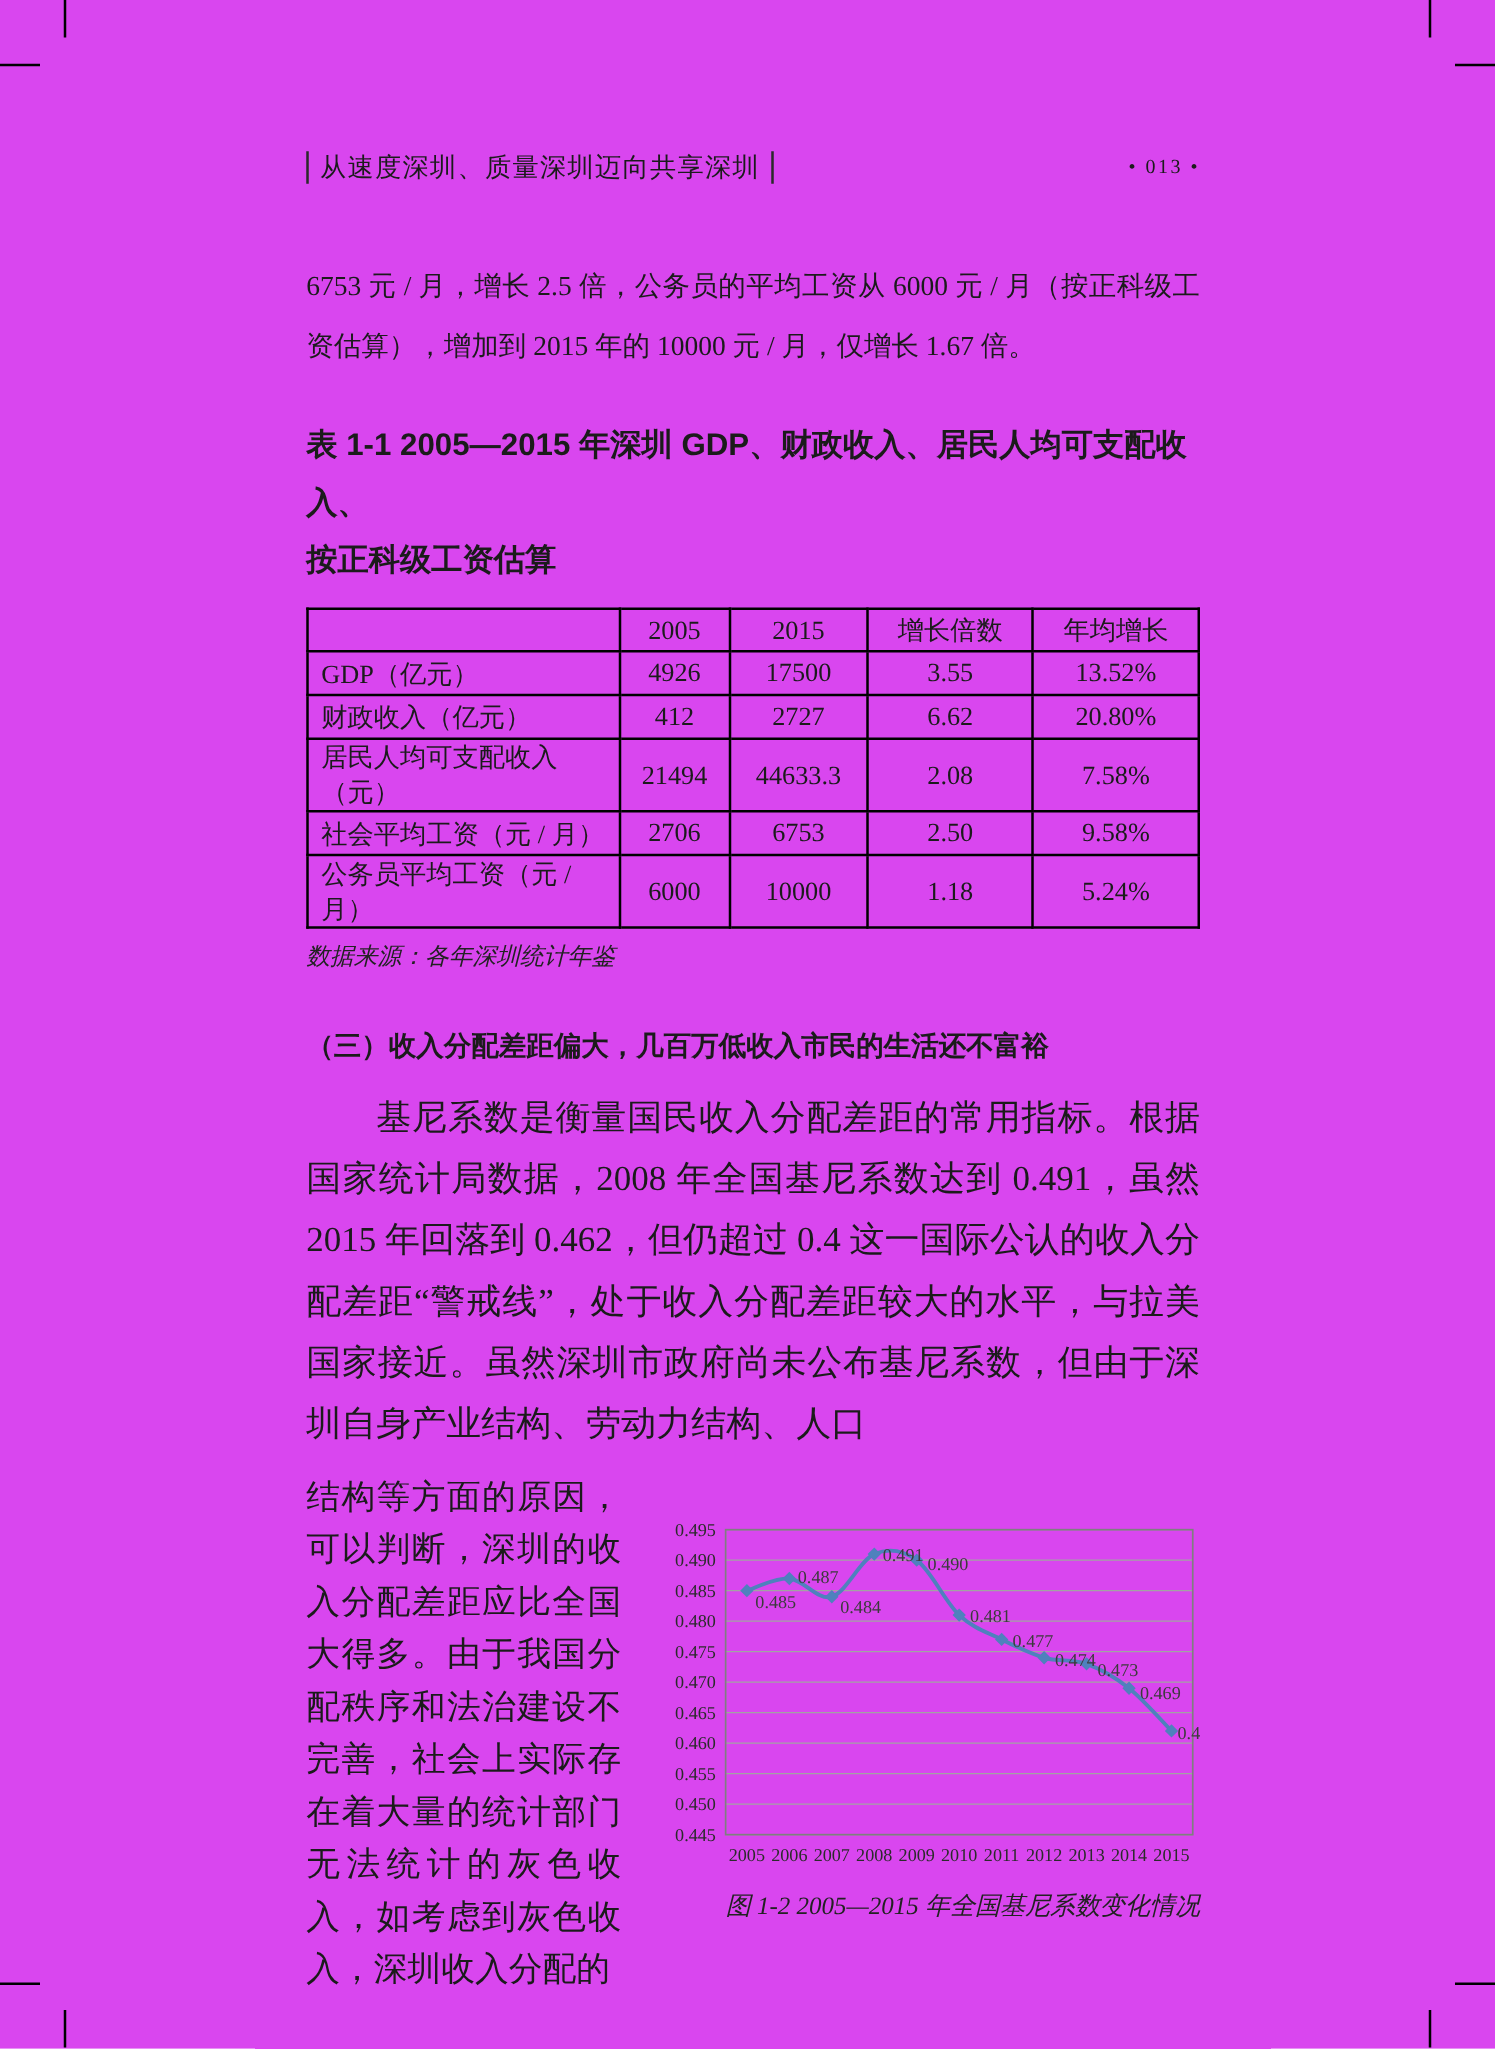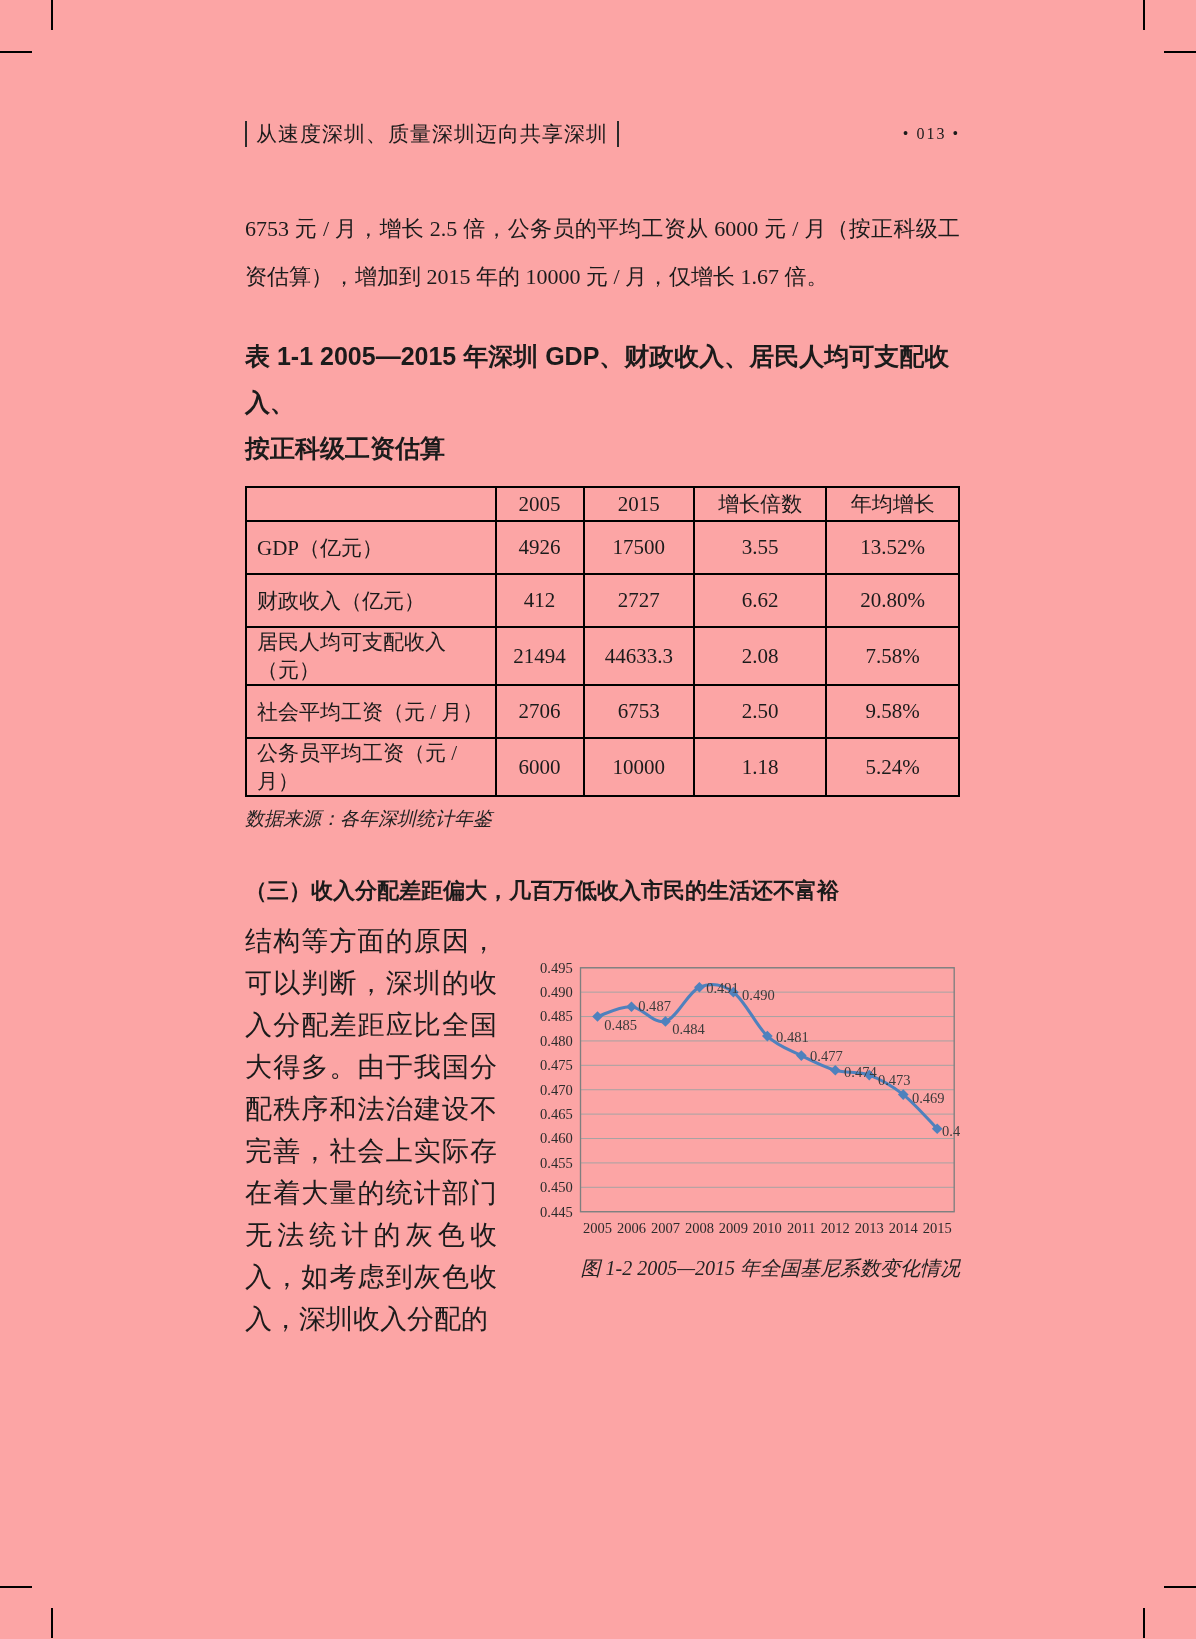--- a/index.html
+++ b/index.html
@@ -1,18 +1,18 @@
 <!DOCTYPE html>
 <html><head>
 <meta charset="utf-8">
 <style>
   * { margin:0; padding:0; box-sizing:border-box; }
   html,body { background:#ffffff; }
   .page {
-    position:relative; width:1196px; height:1639px; background:#fca5a5;
+    position:relative; width:1196px; height:1639px; background:#d946ef;
     font-family:"Liberation Serif","DejaVu Serif",serif; color:#1b1b1b; overflow:hidden;
   }
   .crop { position:absolute; background:#000000; }
   .crop.v { width:2px; height:30px; }
   .crop.h { width:32px; height:2px; }
 
   .content { position:absolute; left:245px; top:0; width:715px; }
 
   .header { display:flex; justify-content:space-between; align-items:center; margin-top:120px; }
   .running-title { font-size:21px; letter-spacing:1px; display:flex; align-items:center; }
@@ -20,21 +20,21 @@
   .vbar.left { margin-right:9px; }
   .vbar.right { margin-left:9px; }
   .page-number { font-size:16px; letter-spacing:2px;font-family:Liberation Serif, serif; }
 
   .intro { margin-top:57px; font-size:22px; line-height:48px; text-align:justify; }
 
   .table-title { margin-top:32px; text-align:left; font-family:"Liberation Sans","DejaVu Sans",sans-serif;
     font-weight:bold; font-size:25px; line-height:46px; }
 
   table.data-table { margin-top:15px; width:100%; border-collapse:collapse; font-size:21px; }
-  table.data-table th, table.data-table td { border:2px solid #000; height:53px; text-align:center; font-weight:normal; padding:0 4px; }
+  table.data-table th, table.data-table td { border:2px solid #000; height:35px; text-align:center; font-weight:normal; padding:0 4px; }
   table.data-table th { height:34px; }
   table.data-table td.label, table.data-table th.label { text-align:left; padding-left:10px; width:35%; }
   .table-source { margin-top:9px; font-size:19px; font-style:italic; color:#222; }
 
   .section-heading { margin-top:42px; font-family:"Liberation Sans","DejaVu Sans",sans-serif;
     font-weight:bold; font-size:22px; line-height:34px; }
 
   .para-full { margin-top:16px; font-size:28px; line-height:49px; text-align:justify; text-indent:2em; }
 
   .wrap-row { display:flex; gap:8px; margin-top:6px; align-items:flex-start; }
@@ -121,20 +121,21 @@
             <td>1.18</td>
             <td>5.24%</td>
           </tr>
         </tbody>
     </table>
 
     <div class="table-source">数据来源：各年深圳统计年鉴</div>
 
     <h3 class="section-heading">（三）收入分配差距偏大，几百万低收入市民的生活还不富裕</h3>
 
+    <p class="para-full">基尼系数是衡量国民收入分配差距的常用指标。根据国家统计局数据，2008 年全国基尼系数达到 0.491，虽然 2015 年回落到 0.462，但仍超过 0.4 这一国际公认的收入分配差距“警戒线”，处于收入分配差距较大的水平，与拉美国家接近。虽然深圳市政府尚未公布基尼系数，但由于深圳自身产业结构、劳动力结构、人口</p>
 
     <div class="wrap-row">
       <div class="text-column">结构等方面的原因，可以判断，深圳的收入分配差距应比全国大得多。由于我国分配秩序和法治建设不完善，社会上实际存在着大量的统计部门无法统计的灰色收入，如考虑到灰色收入，深圳收入分配的</div>
       <div class="figure">
         <svg id="gini-chart" width="455" height="335" viewBox="0 0 470 335">
             <g>
               <line x1="78" y1="50" x2="464" y2="50" stroke="#a3a3a3" stroke-width="1"></line>
               <line x1="78" y1="75.20000000000003" x2="464" y2="75.20000000000003" stroke="#a3a3a3" stroke-width="1"></line>
               <line x1="78" y1="100.40000000000006" x2="464" y2="100.40000000000006" stroke="#a3a3a3" stroke-width="1"></line>
               <line x1="78" y1="125.60000000000008" x2="464" y2="125.60000000000008" stroke="#a3a3a3" stroke-width="1"></line>

